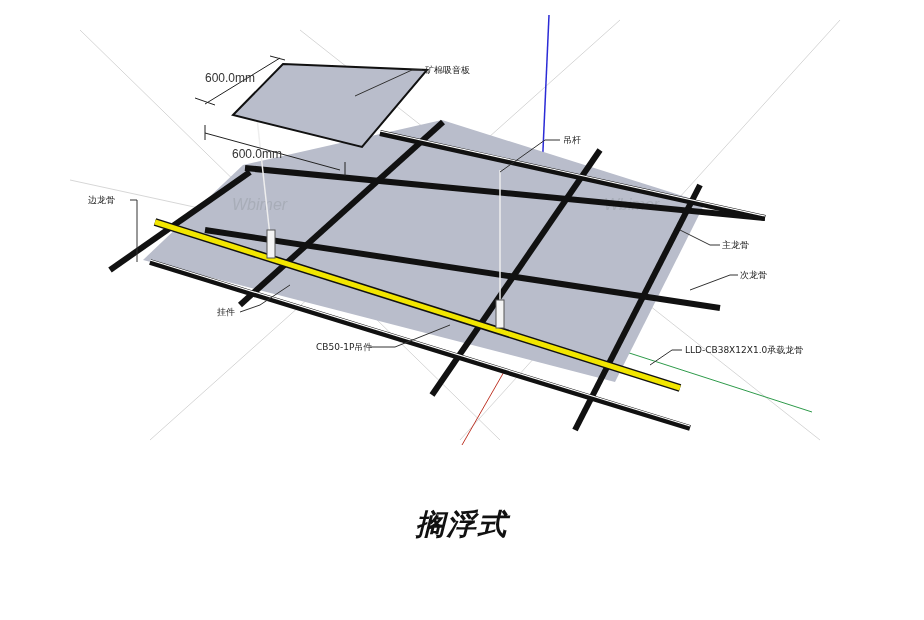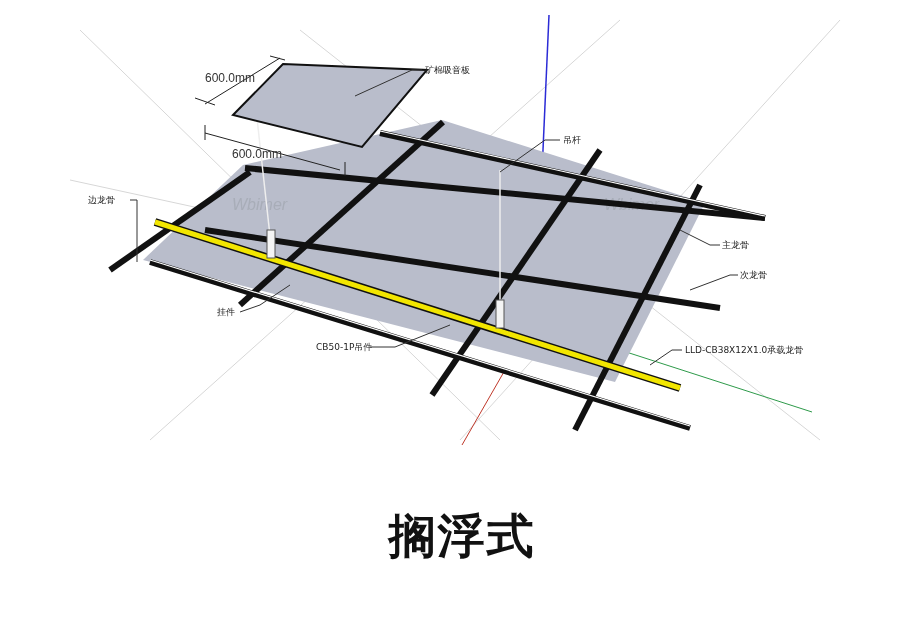--- a/index.html
+++ b/index.html
@@ -1,21 +1,21 @@
 <!DOCTYPE html>
 <html><head>
 <meta charset="utf-8">
 <style>
   html, body { margin:0; padding:0; background:#ffffff; }
   body { width:924px; height:620px; position:relative; overflow:hidden; font-family:"DejaVu Sans", sans-serif; }
   #stage { position:absolute; left:0; top:0; width:924px; height:620px; }
   .lbl { font-family:"DejaVu Sans", sans-serif; font-size:9px; fill:#222; }
   .dim { font-family:"Liberation Sans", sans-serif; font-size:12px; fill:#333; }
   .wm { font-family:"Liberation Sans", sans-serif; font-size:16px; fill:#a8adb8; font-style:italic; }
-  #caption { position:absolute; left:0; width:924px; top:505px; text-align:center; font-size:47px; font-weight:bold; color:#111; letter-spacing:2px; }
+  #caption { position:absolute; left:0; width:924px; top:505px; text-align:center; font-size:29px; font-weight:bold; color:#111; letter-spacing:2px;font-style:italic; }
 </style>
 </head>
 <body>
 
 <svg id="stage" viewBox="0 0 924 620" xmlns="http://www.w3.org/2000/svg">
 
   <g stroke="#d7d7d7" stroke-width="1" fill="none">
     <line x1="80" y1="30" x2="500" y2="440"></line>
     <line x1="300" y1="30" x2="820" y2="440"></line>
     <line x1="840" y1="20" x2="460" y2="440"></line>

